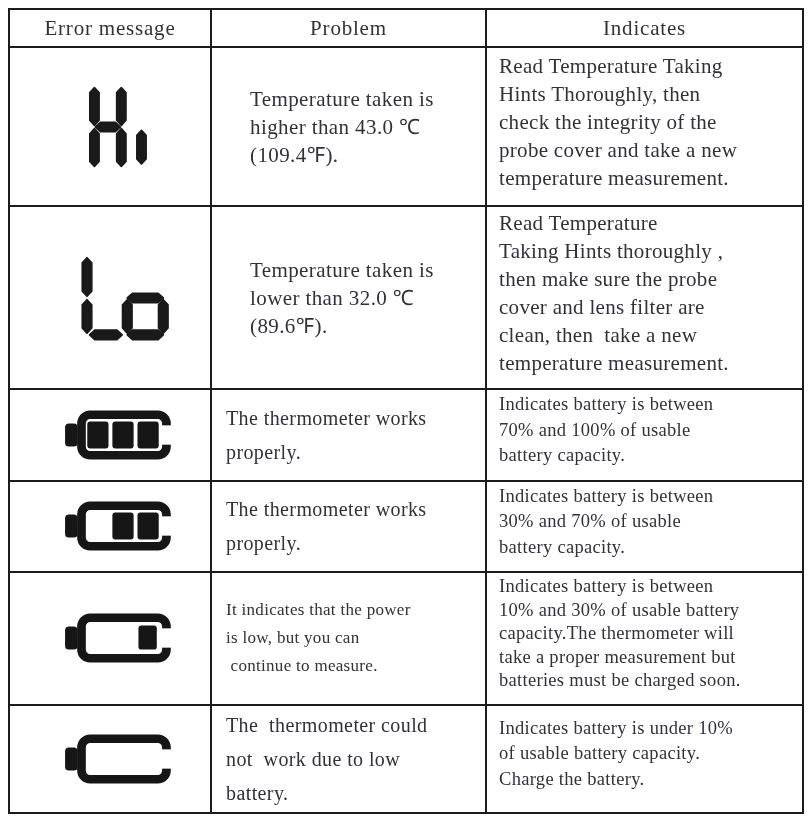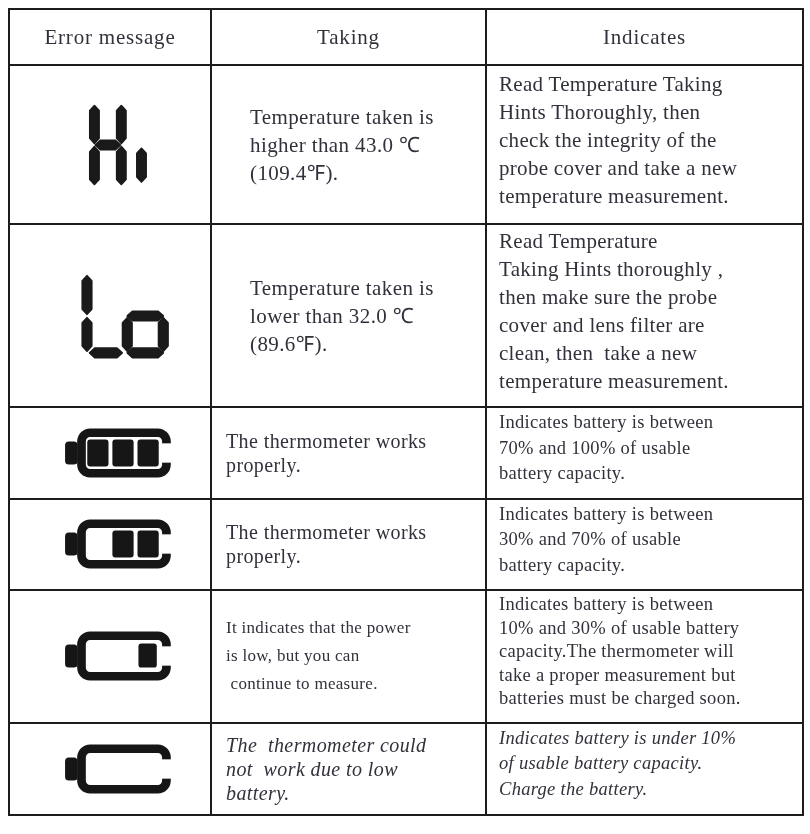--- a/index.html
+++ b/index.html
@@ -19,58 +19,58 @@
     border:2px solid #1c1c1c;
     vertical-align:middle;
     overflow:hidden;
     box-sizing:border-box;
   }
   .err-table th {
     font-weight:normal;
     font-size:21px;
     letter-spacing:0.8px;
     text-align:center;
-    height:56px;
+    height:38px;
   }
   .cell-problem  { padding:2px 8px 2px 14px; white-space:pre; letter-spacing:0.4px; }
   .cell-solution { padding:2px 4px 11px 12px; white-space:pre; letter-spacing:0.3px; }
   .indent { padding-left:38px; }
   .t21 { font-size:21px;   line-height:28px; }
-  .t20 { font-size:20px;   line-height:24px; }
+  .t20 { font-size:20px;   line-height:34px; }
   .t19 { font-size:17px;   line-height:28px; letter-spacing:0.3px; }
   .s18 { font-size:18.5px; line-height:25.5px; }
   .s18t{ font-size:18.5px; line-height:23.5px; }
   .icon-cell { text-align:center; }
   .icon-cell svg { margin-left:26px; display:inline-block; vertical-align:middle; }
   .seg  { fill:#1a1a1a; stroke:#1a1a1a; stroke-width:2; stroke-linejoin:round; }
   .batt-body { fill:#ffffff; stroke:#161616; stroke-width:9; }
   .batt-fill { fill:#161616; }
   .batt-notch{ fill:#ffffff; }
   
   tr.h-r1 { height:159px; }
   tr.h-r2 { height:180px; }
   tr.h-r3 { height:90px; }
   tr.h-r4 { height:90px; }
   tr.h-r5 { height:124px; }
-  tr.h-r6 { height:92px;font-style:italic; }
+  tr.h-r6 { height:92px; }
 </style>
 </head>
 <body>
 
 <div class="wrap">
   <table class="err-table">
     <colgroup>
       <col style="width:202px">
       <col style="width:275px">
       <col style="width:317px">
     </colgroup>
     <thead>
       <tr>
         <th>Error message</th>
-        <th>Taking</th>
+        <th>Problem</th>
         <th>Indicates</th>
       </tr>
     </thead>
     <tbody>
 
       <tr class="h-r1">
         <td class="icon-cell">
           <svg width="84" height="92" viewBox="0 0 100 100" aria-label="Hi">
             <polygon class="seg" points="16,3 21.5,9 21.5,42 16,48 10.5,42 10.5,9"></polygon>
             <polygon class="seg" points="16,52 21.5,58 21.5,91 16,97 10.5,91 10.5,58"></polygon>

